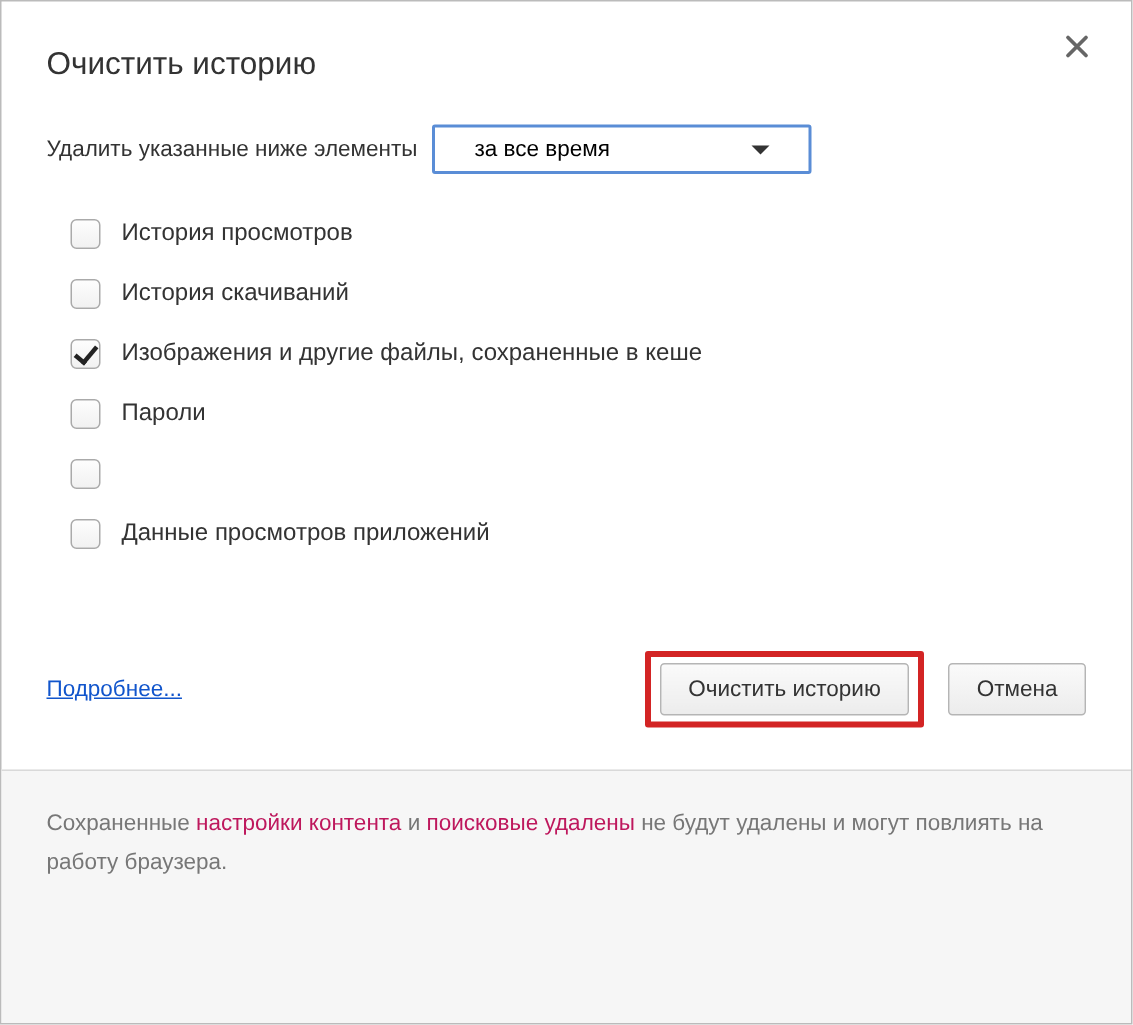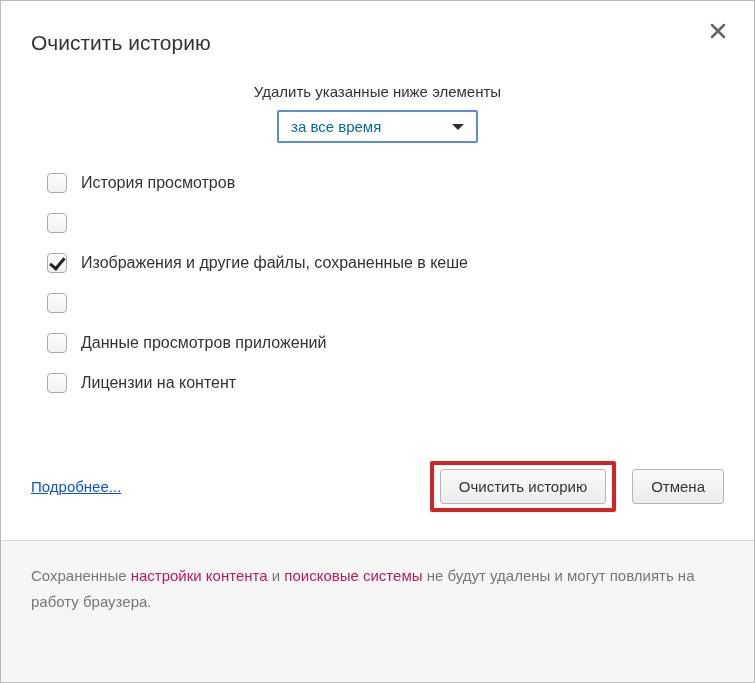--- a/index.html
+++ b/index.html
@@ -41,37 +41,36 @@
       cursor: pointer;
       color: #666;
       font-size: 18px;
       line-height: 1;
     }
     .time-row {
       display: flex;
       align-items: center;
       gap: 10px;
       margin-bottom: 30px;
-      flex-direction: column;
     }
     .time-label {
       color: #333;
       font-size: 15px;
     }
     .time-select {
       border: 2px solid #5a8dd6;
       border-radius: 2px;
-      padding: 6px 12px;
-      width: 201px;
+      padding: 6px 26px;
+      width: 253px;
       display: flex;
       justify-content: space-between;
       align-items: center;
       cursor: pointer;
       font-size: 15px;
-      color: #0369a1;
+      color: #000000;
       background: #fff;
     }
     .time-select .caret {
       width: 0;
       height: 0;
       border-left: 6px solid transparent;
       border-right: 6px solid transparent;
       border-top: 6px solid #333;
     }
     .options {
@@ -177,46 +176,47 @@
       </div>
     </div>
 
     <div class="options">
       <div class="option-row">
         <div class="checkbox"></div>
         <span class="option-label">История просмотров</span>
       </div>
       <div class="option-row">
         <div class="checkbox"></div>
+        <span class="option-label">История скачиваний</span>
       </div>
       <div class="option-row">
         <div class="checkbox checked"></div>
         <span class="option-label">Изображения и другие файлы, сохраненные в кеше</span>
       </div>
       <div class="option-row">
         <div class="checkbox"></div>
+        <span class="option-label">Пароли</span>
+      </div>
+      <div class="option-row">
+        <div class="checkbox"></div>
       </div>
       <div class="option-row">
         <div class="checkbox"></div>
         <span class="option-label">Данные просмотров приложений</span>
-      </div>
-      <div class="option-row">
-        <div class="checkbox"></div>
-        <span class="option-label">Лицензии на контент</span>
       </div>
     </div>
   </div>
 
   <div class="dialog-actions">
     <a class="learn-more">Подробнее...</a>
     <div class="btn-group">
       <div class="primary-btn-wrapper">
         <button class="btn">Очистить историю</button>
       </div>
       <button class="btn">Отмена</button>
     </div>
   </div>
 
   <div class="dialog-footer">
-    <span>Сохраненные </span><span class="link">настройки контента</span><span> и </span><span class="link">поисковые системы</span><span> не будут удалены и могут повлиять на работу браузера.</span>
+    <span>Сохраненные </span><span class="link">настройки контента</span><span> и </span><span class="link">поисковые удалены</span><span> не будут удалены и могут повлиять на работу браузера.</span>
   </div>
 
 </div>
 
 </body></html>

